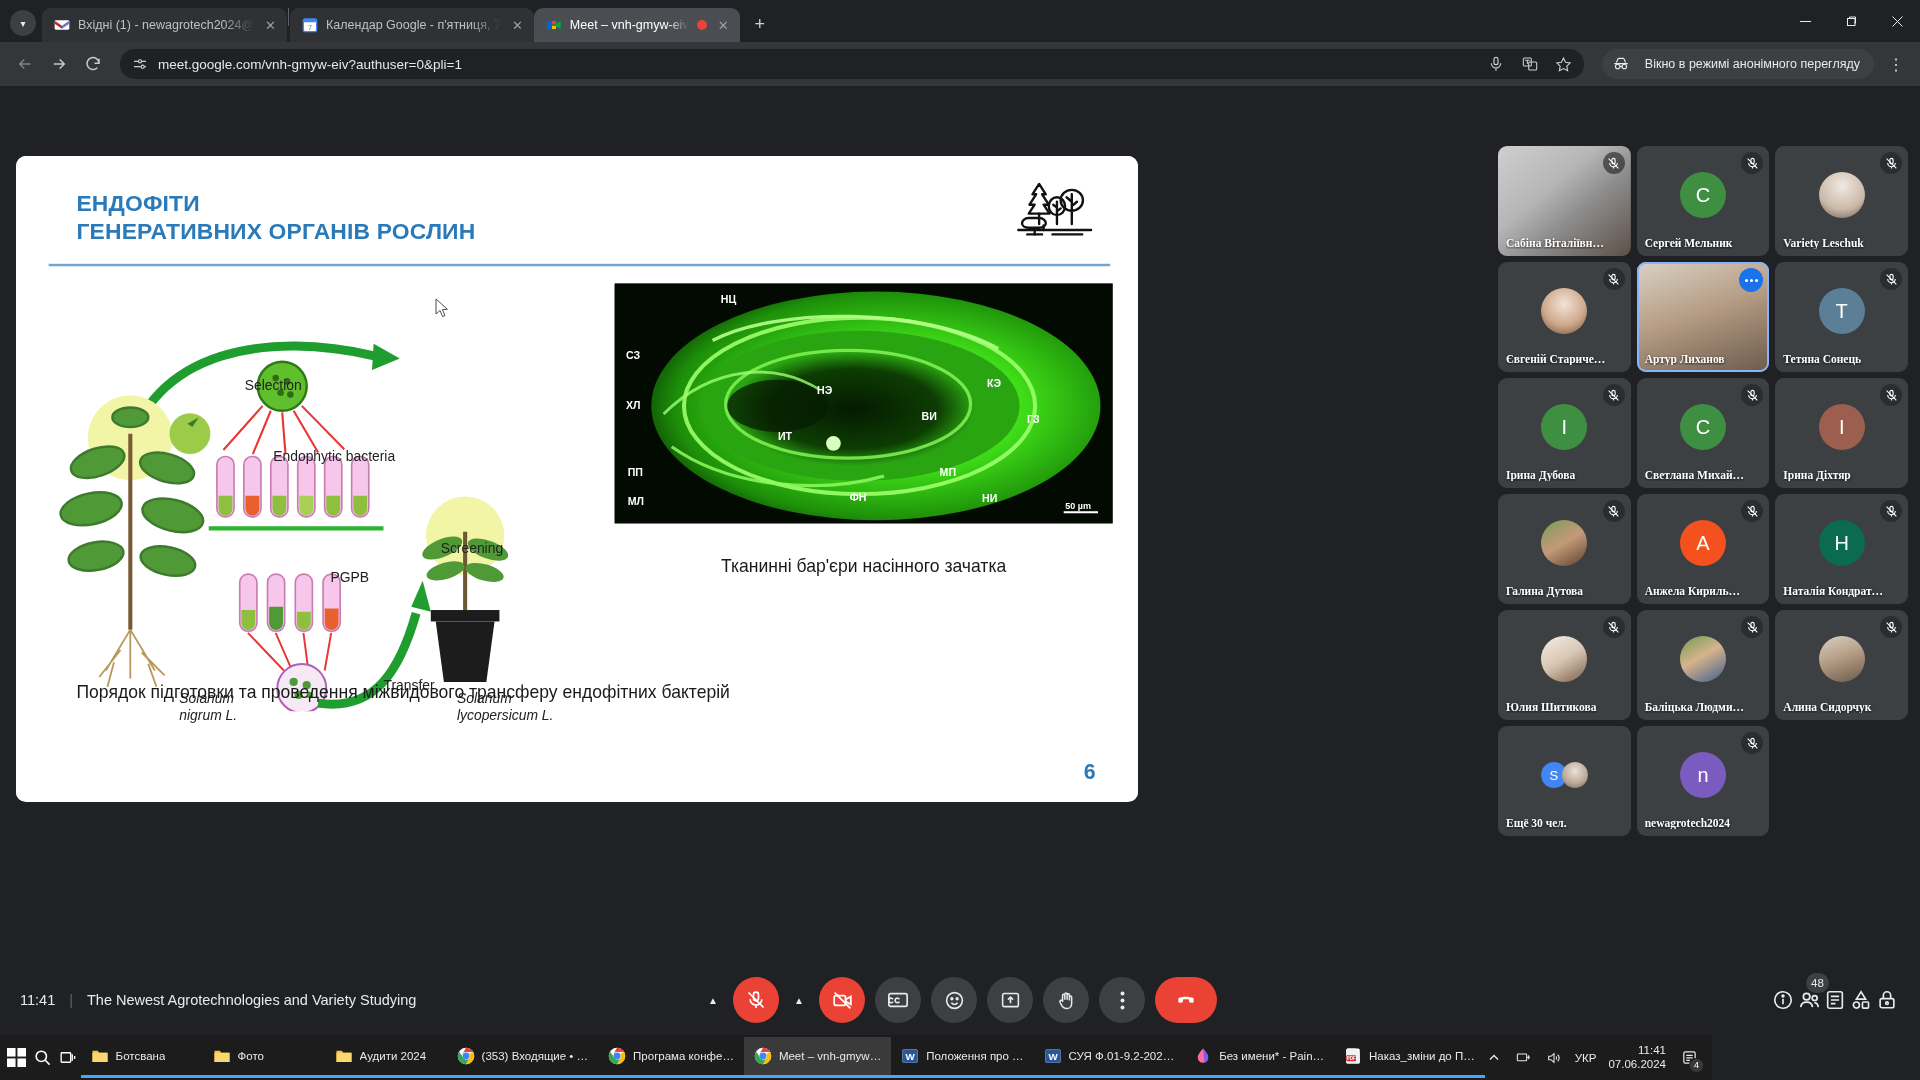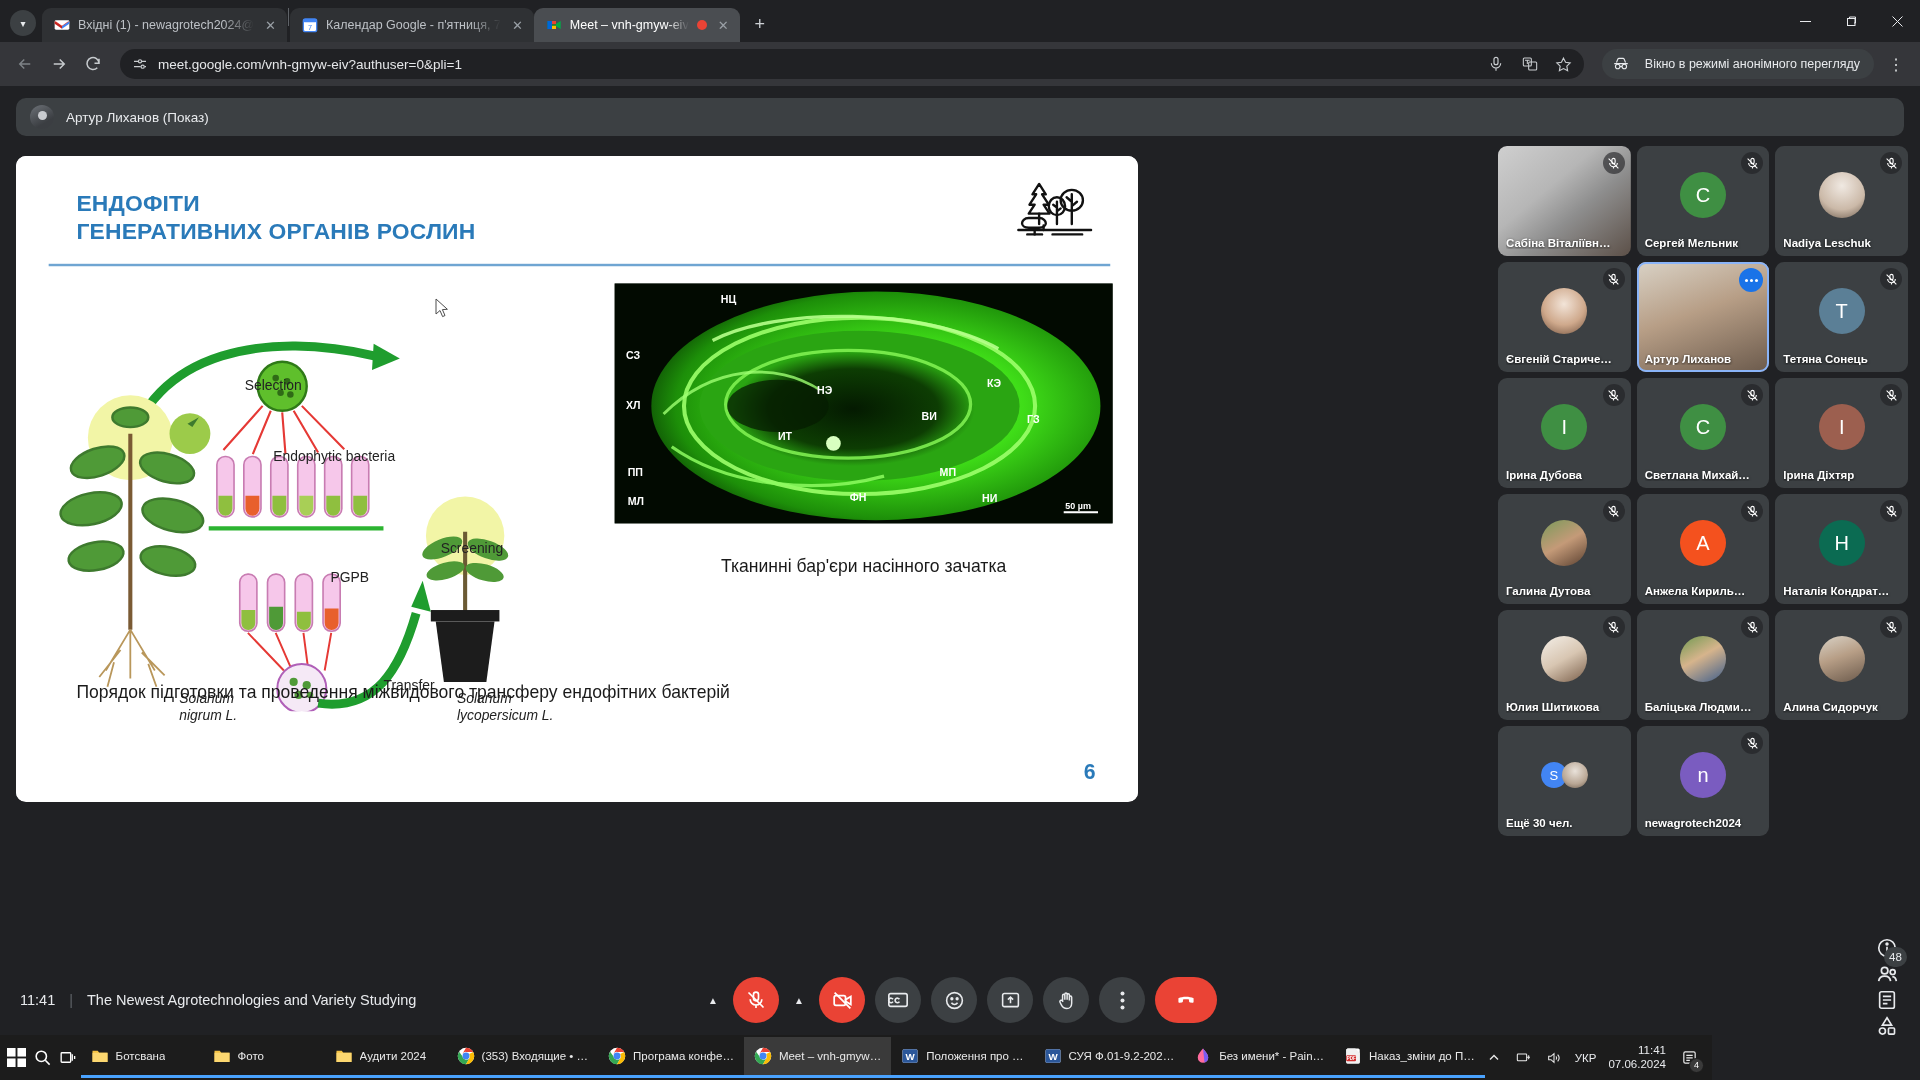--- a/index.html
+++ b/index.html
@@ -138,20 +138,21 @@
   }
   .tile.speaking { outline: 2px solid #8ab4f8; outline-offset: -2px; }
   .tile .avatar {
     width: 46px; height: 46px; border-radius: 50%; display:flex; align-items:center;
     justify-content:center; font-size: 20px; color:#fff; overflow:hidden; margin-bottom: 12px;
   }
   .tile .label {
     position:absolute; left: 8px; right: 8px; bottom: 7px; font-size: 11.5px;
     color:#fff; font-weight:600; white-space:nowrap; overflow:hidden; text-overflow:ellipsis;
     text-shadow: 0 1px 3px rgba(0,0,0,.8);
+    font-family: Liberation Serif, serif;
   }
   .tile .muted {
     position:absolute; right: 6px; top: 6px; width: 22px; height:22px; border-radius:50%;
     background: rgba(32,33,36,.62); display:flex;align-items:center;justify-content:center;
   }
   .tile .opts {
     position:absolute; right: 6px; top: 6px; width: 24px; height:24px; border-radius:50%;
     background:#1a73e8; display:flex;align-items:center;justify-content:center; gap:2px;
   }
   .tile .opts i { width:3px;height:3px;border-radius:50%;background:#fff;display:block;}
@@ -175,21 +176,21 @@
   .mb-left .sep { color:#5f6368; }
   .mb-center {
     position:absolute; left:50%; transform:translateX(-50%); display:flex; align-items:center; gap: 10px;
   }
   .cbtn { width: 46px; height: 46px; border-radius: 50%; background:#3c4043;
           display:flex;align-items:center;justify-content:center; cursor:pointer; color:#e8eaed;}
   .cbtn.red { background:#ea4335; }
   .cbtn.hangup { width: 62px; border-radius: 28px; background:#ea4335; }
   .caret { width: 20px; height: 40px; display:flex;align-items:center;justify-content:center;
            color:#e8eaed; font-size:10px; cursor:pointer;}
-  .mb-right { margin-left:auto; display:flex; align-items:flex-start; position:relative;flex-direction:column; }
+  .mb-right { margin-left:auto; display:flex; align-items:flex-start; position:relative; }
   .mb-right .ic { width: 26px; height:26px; display:flex;align-items:center;justify-content:center;
                   color:#e8eaed; cursor:pointer; position:relative;}
   .badge {
     position:absolute; top: -14px; left: 10px; min-width: 20px; height: 20px; padding: 0 5px;
     background:#3c4043; border-radius: 10px; font-size: 11.5px; color:#e8eaed;
     display:flex;align-items:center;justify-content:center;
   }
 
   
   .taskbar {
@@ -336,26 +337,20 @@
           <circle cx="16.4" cy="15.4" r="3"></circle>
           <path d="M10.6 15.4h2.8"></path>
       </svg>
       <span>Вікно в режимі анонімного перегляду</span>
     </div>
     <div class="kebab">⋮</div>
   </div>
 
   <div class="page">
 
-    <div class="presenter-bar">
-      <div class="presenter-av">
-          <span class="head"></span>
-        </div>
-      <span class="presenter-name">Артур Лиханов (Показ)</span>
-    </div>
 
     <div class="stage">
 
       <div class="slide" style="left:0; top:10px; width:1122px; height:646px;">
         <div class="slide-wrap">
           <div class="slide-inner">
 
             <div class="sl-title">
               <div>ЕНДОФІТИ</div>
               <div>ГЕНЕРАТИВНИХ ОРГАНІВ РОСЛИН</div>
@@ -576,21 +571,21 @@
         </div>
         <div class="tile">
           <div class="avatar ph-n1"></div>
           <div class="muted">
             <svg width="13" height="13" viewBox="0 0 24 24" fill="none" stroke="#fff" stroke-width="2.1">
               <rect x="9" y="2.5" width="6" height="10" rx="3"></rect>
               <path d="M5 11a7 7 0 0014 0M12 18v3"></path>
               <path d="M3 3l18 18"></path>
             </svg>
           </div>
-          <div class="label">Nadiya Leschuk</div>
+          <div class="label">Variety Leschuk</div>
         </div>
         <div class="tile">
           <div class="avatar ph-y1"></div>
           <div class="muted">
             <svg width="13" height="13" viewBox="0 0 24 24" fill="none" stroke="#fff" stroke-width="2.1">
               <rect x="9" y="2.5" width="6" height="10" rx="3"></rect>
               <path d="M5 11a7 7 0 0014 0M12 18v3"></path>
               <path d="M3 3l18 18"></path>
             </svg>
           </div>

